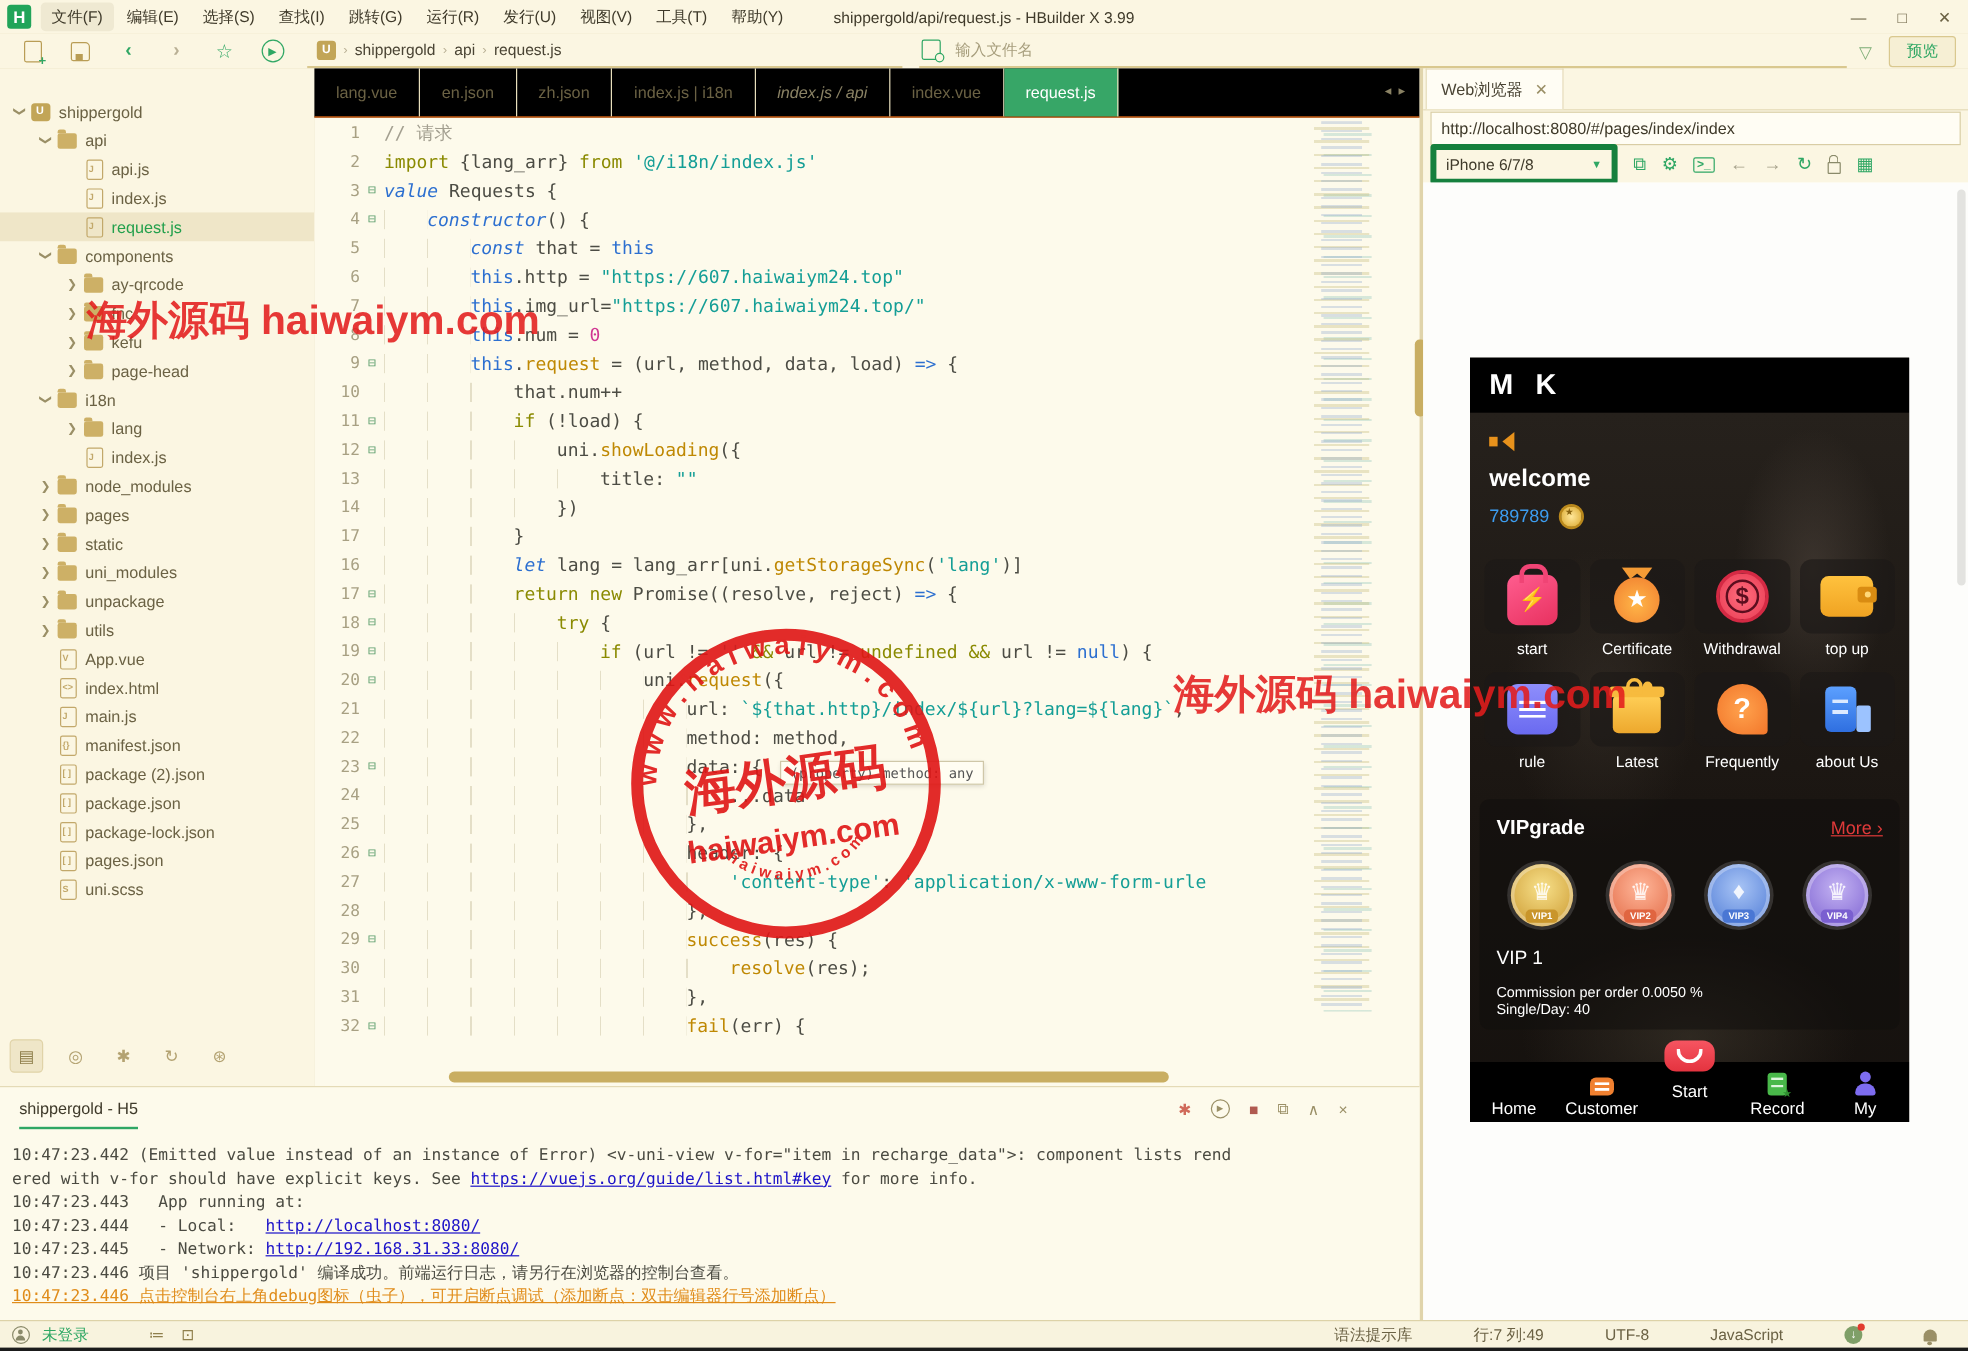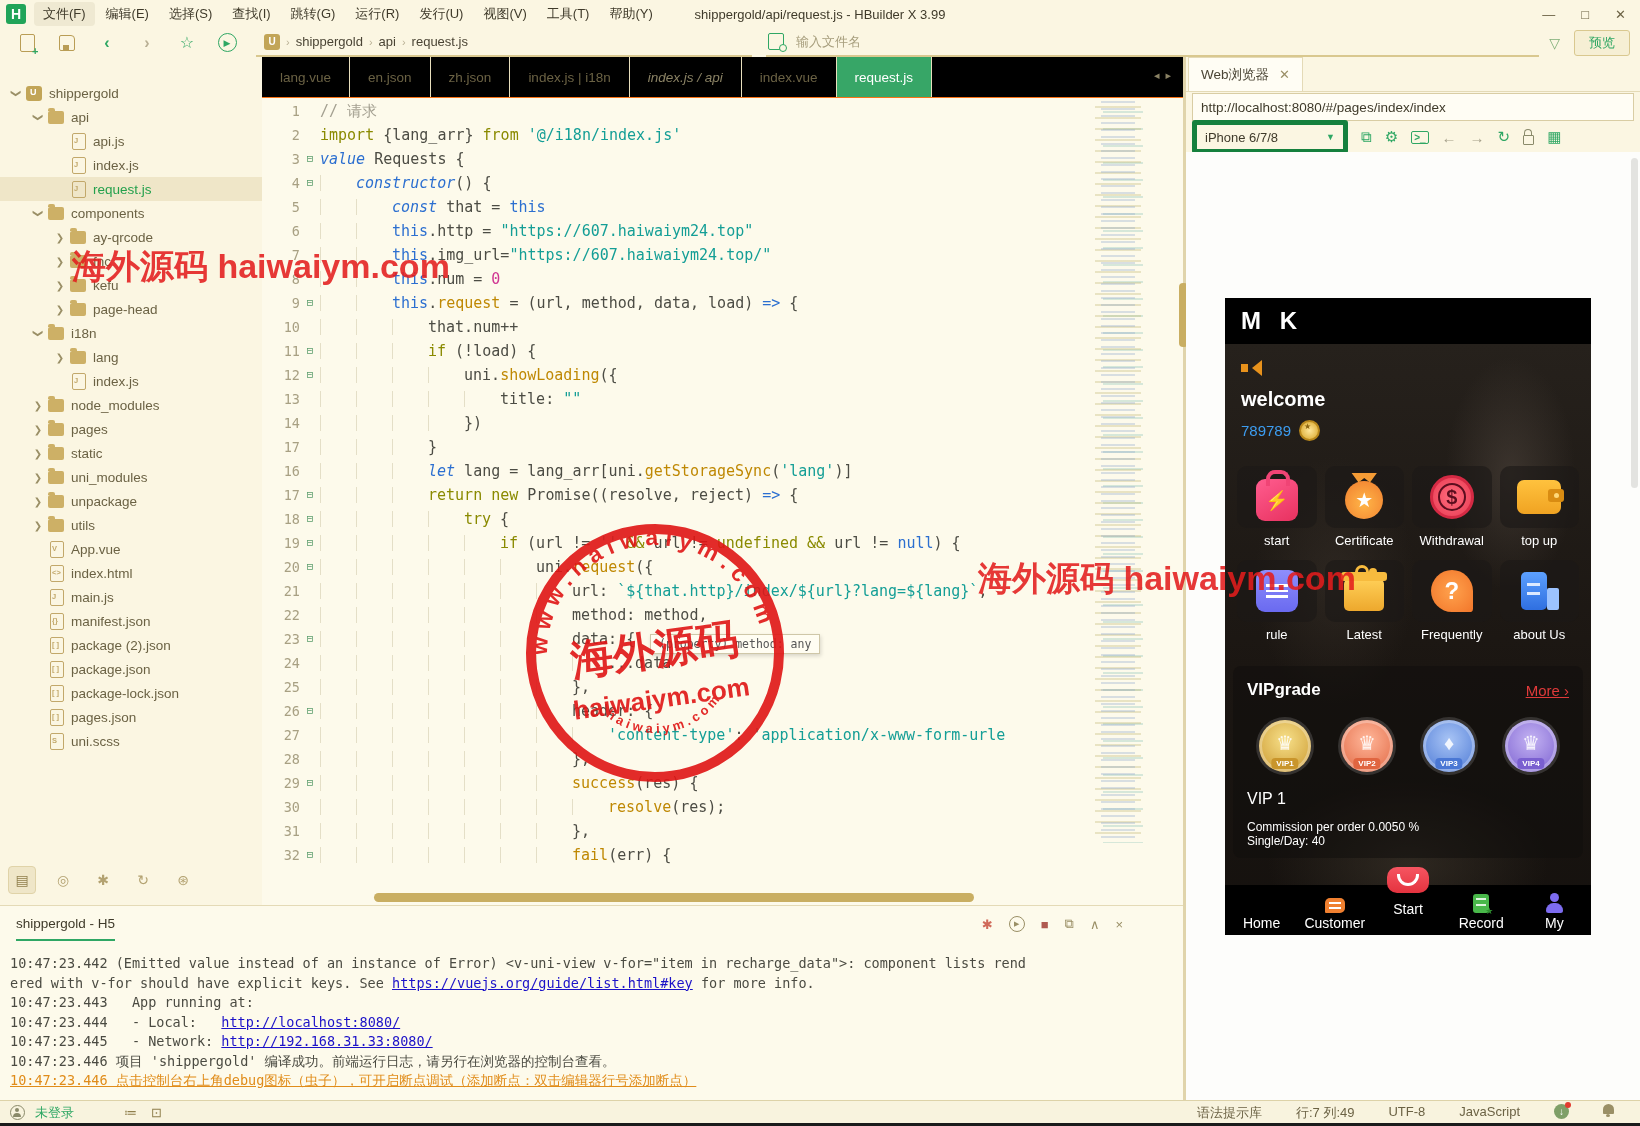--- a/index.html
+++ b/index.html
@@ -225,21 +225,21 @@
   .wn{color:#e08c1a;text-decoration:underline;}
   
   .statusbar{position:absolute;left:0;top:1100px;width:1640px;height:23px;background:#f8f3de;border-top:1px solid #ddd2a8;
              display:flex;align-items:center;font-size:13px;color:#6b6244;}
   .sb-left{display:flex;align-items:center;gap:10px;margin-left:10px;}
   .sb-person{width:13px;height:13px;border:1.4px solid #8a8a6a;border-radius:50%;position:relative;}
   .sb-person::before{content:"";position:absolute;left:4px;top:2px;width:4px;height:4px;background:#8a8a6a;border-radius:50%;}
   .sb-person::after{content:"";position:absolute;left:2px;top:7px;width:8px;height:4px;background:#8a8a6a;border-radius:4px 4px 0 0;}
   .sb-login{color:#2fa764;}
   .sb-lists{margin-left:40px;display:flex;gap:14px;color:#8f7f4c;font-size:13px;}
-  .sb-right{position:absolute;right:26px;display:flex;align-items:flex-start;gap:34px;}
+  .sb-right{position:absolute;right:26px;display:flex;align-items:center;gap:51px;}
   .sb-upd{width:15px;height:15px;background:#7f9f68;border-radius:50%;color:#fff;font-size:10px;display:flex;
           align-items:center;justify-content:center;position:relative;}
   .sb-upd::after{content:"";position:absolute;right:-2px;top:-2px;width:6px;height:6px;background:#e23b2e;border-radius:50%;}
   .sb-bell{width:11px;height:10px;background:#9a8f66;border-radius:6px 6px 1px 1px;position:relative;}
   .sb-bell::after{content:"";position:absolute;left:3px;bottom:-3px;width:4px;height:3px;background:#9a8f66;border-radius:50%;}
   .bottomstrip{position:absolute;left:0;top:1123px;width:1640px;height:3px;background:#1b1b1b;}
   
   .wm-line{position:absolute;font-size:34px;font-weight:bold;color:rgba(226,28,28,.88);z-index:7;
            font-family:"Liberation Sans",sans-serif;white-space:nowrap;pointer-events:none;}
   #wm1{left:72px;top:244px;}

